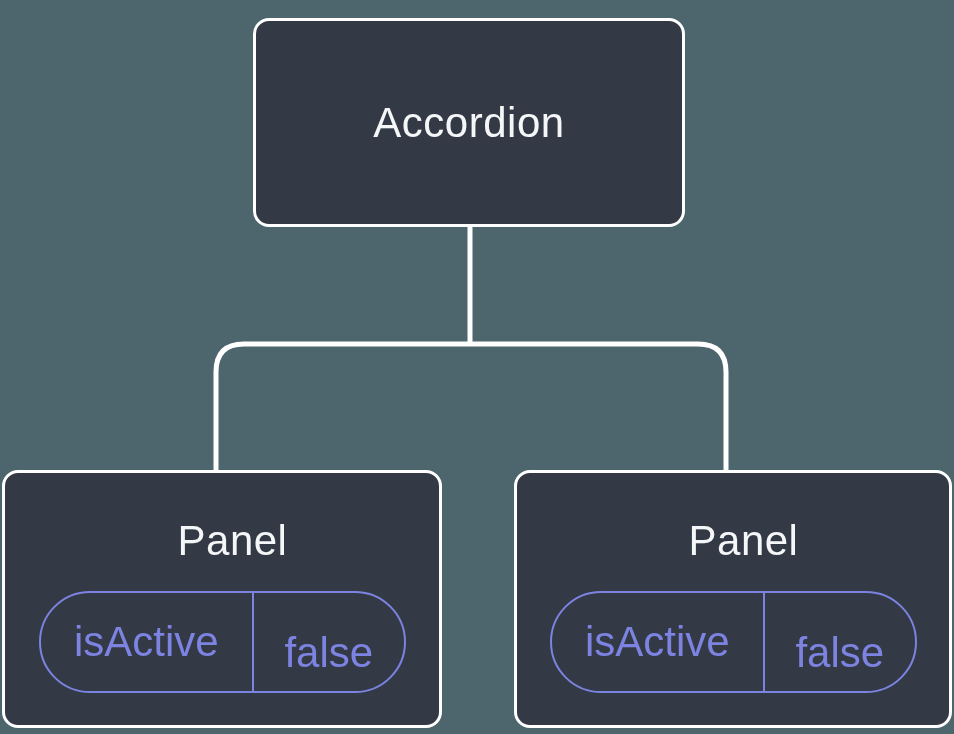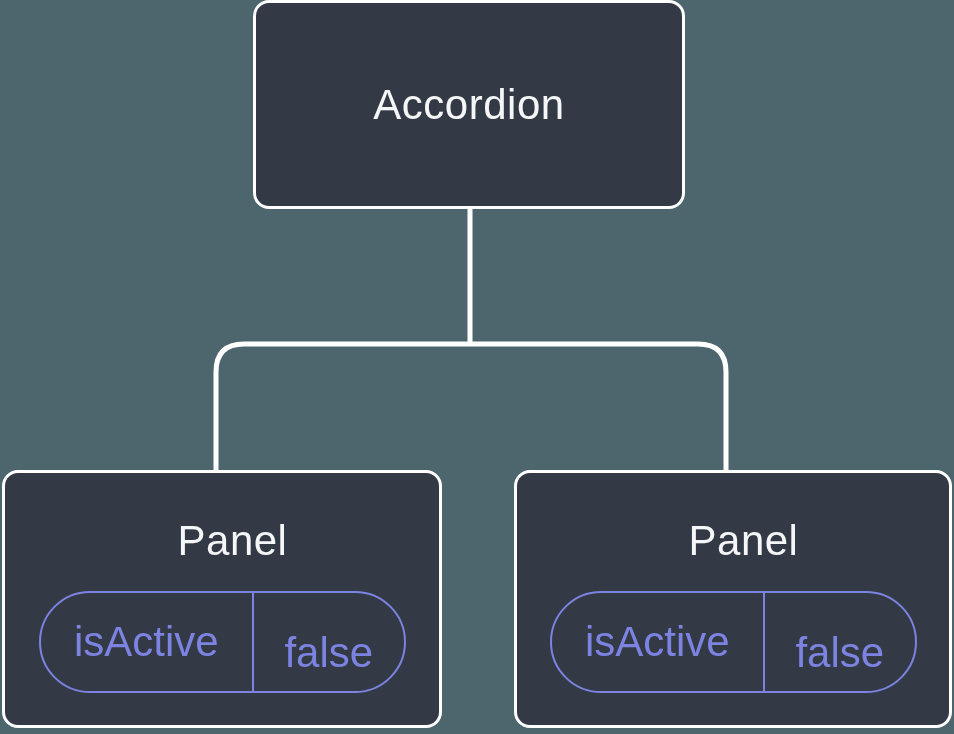--- a/index.html
+++ b/index.html
@@ -28,21 +28,21 @@
   }
   .node {
     position: absolute;
     background: #333a46;
     border: 3px solid #ffffff;
     box-sizing: border-box;
     border-radius: 16px;
   }
   .node-root {
     left: 253px;
-    top: 0;
+    top: 18px;
     width: 432px;
     height: 209px;
     display: flex;
     align-items: center;
     justify-content: center;
   }
   .node-title {
     color: #f5f6f7;
     font-size: 42px;
     font-weight: 500;

